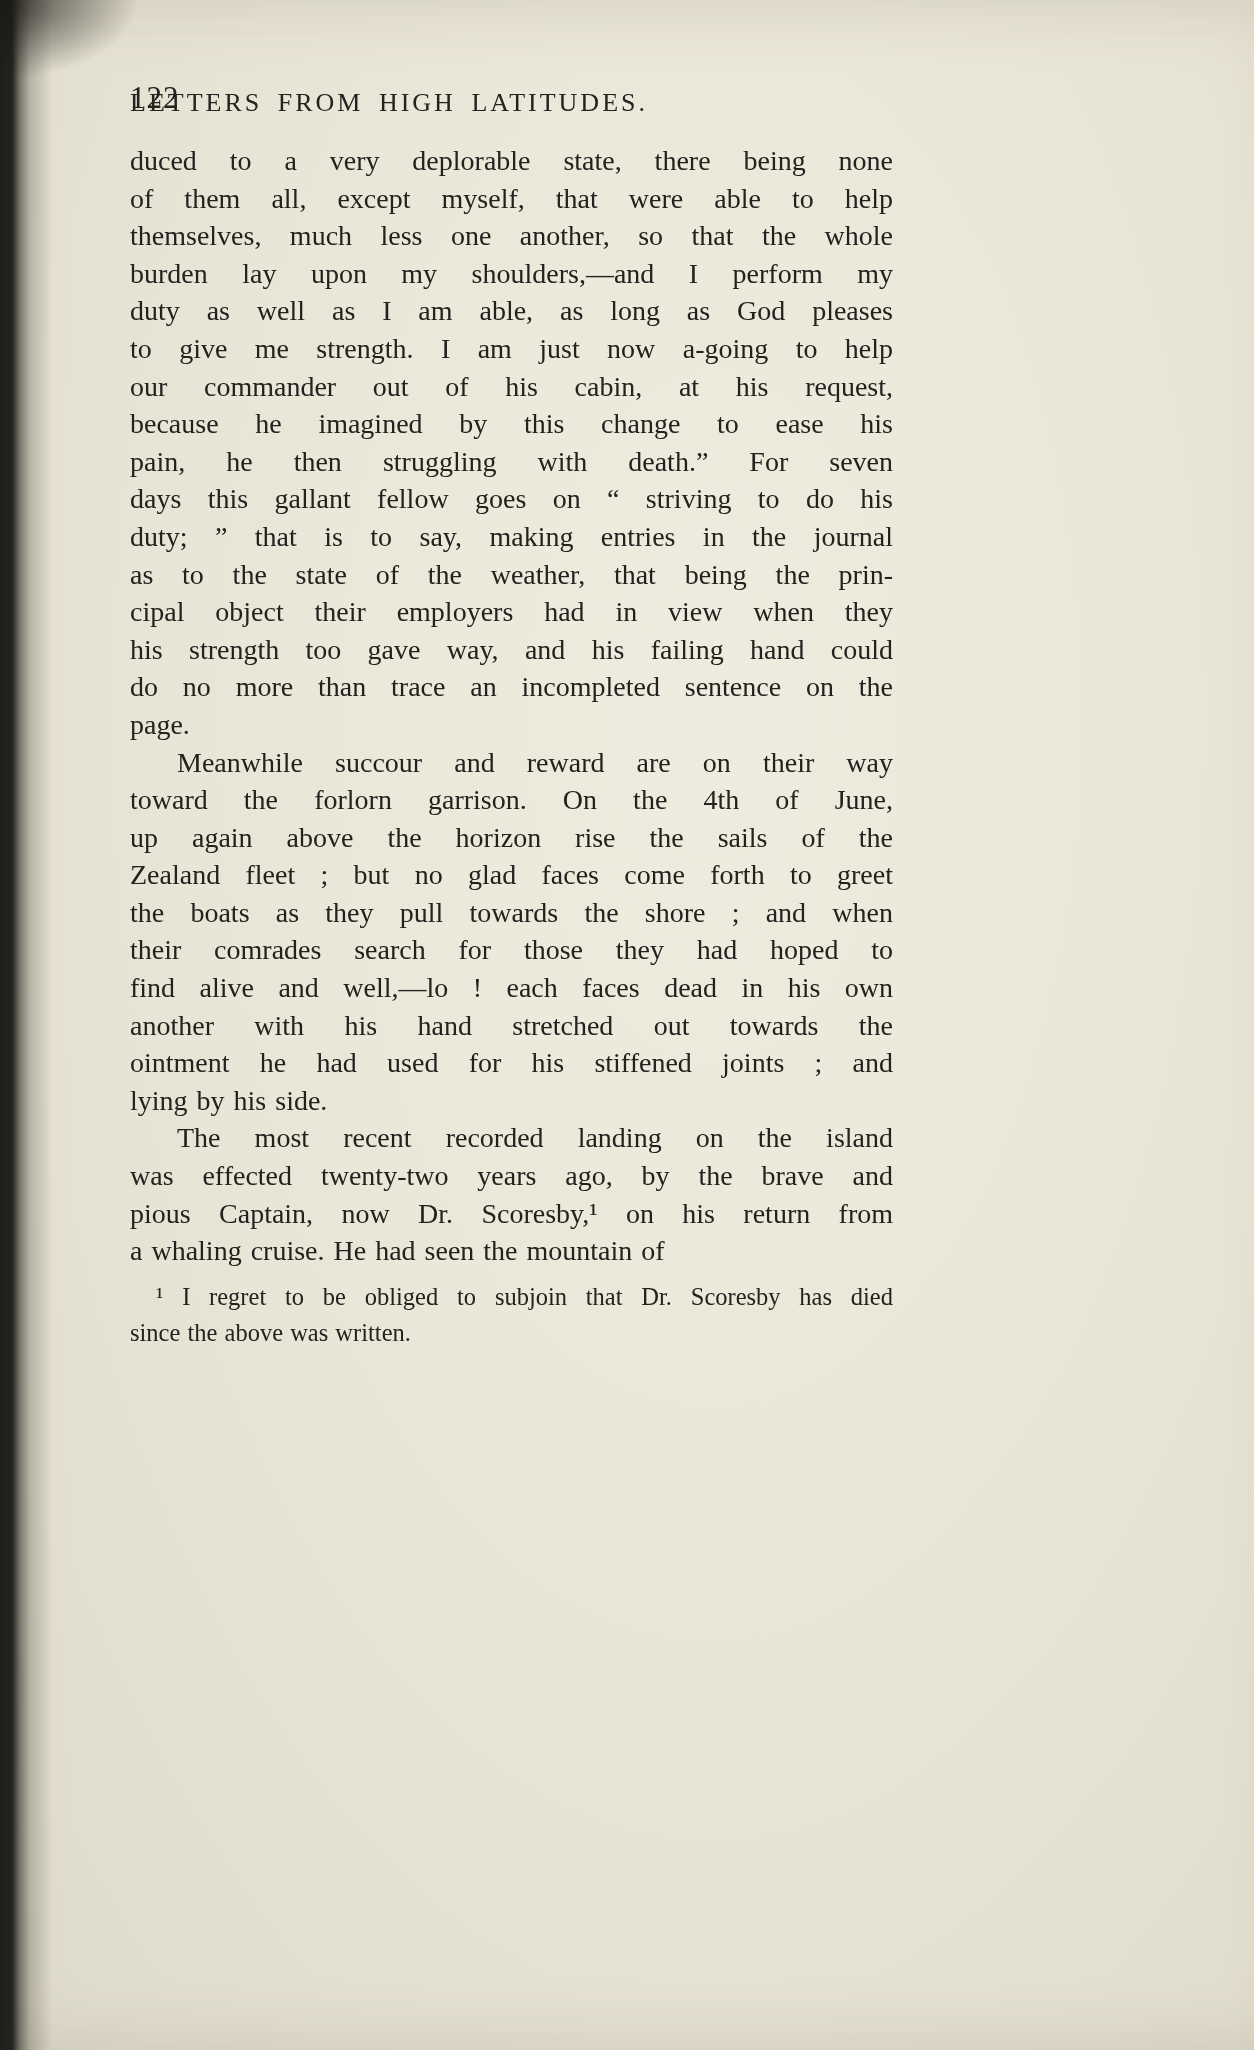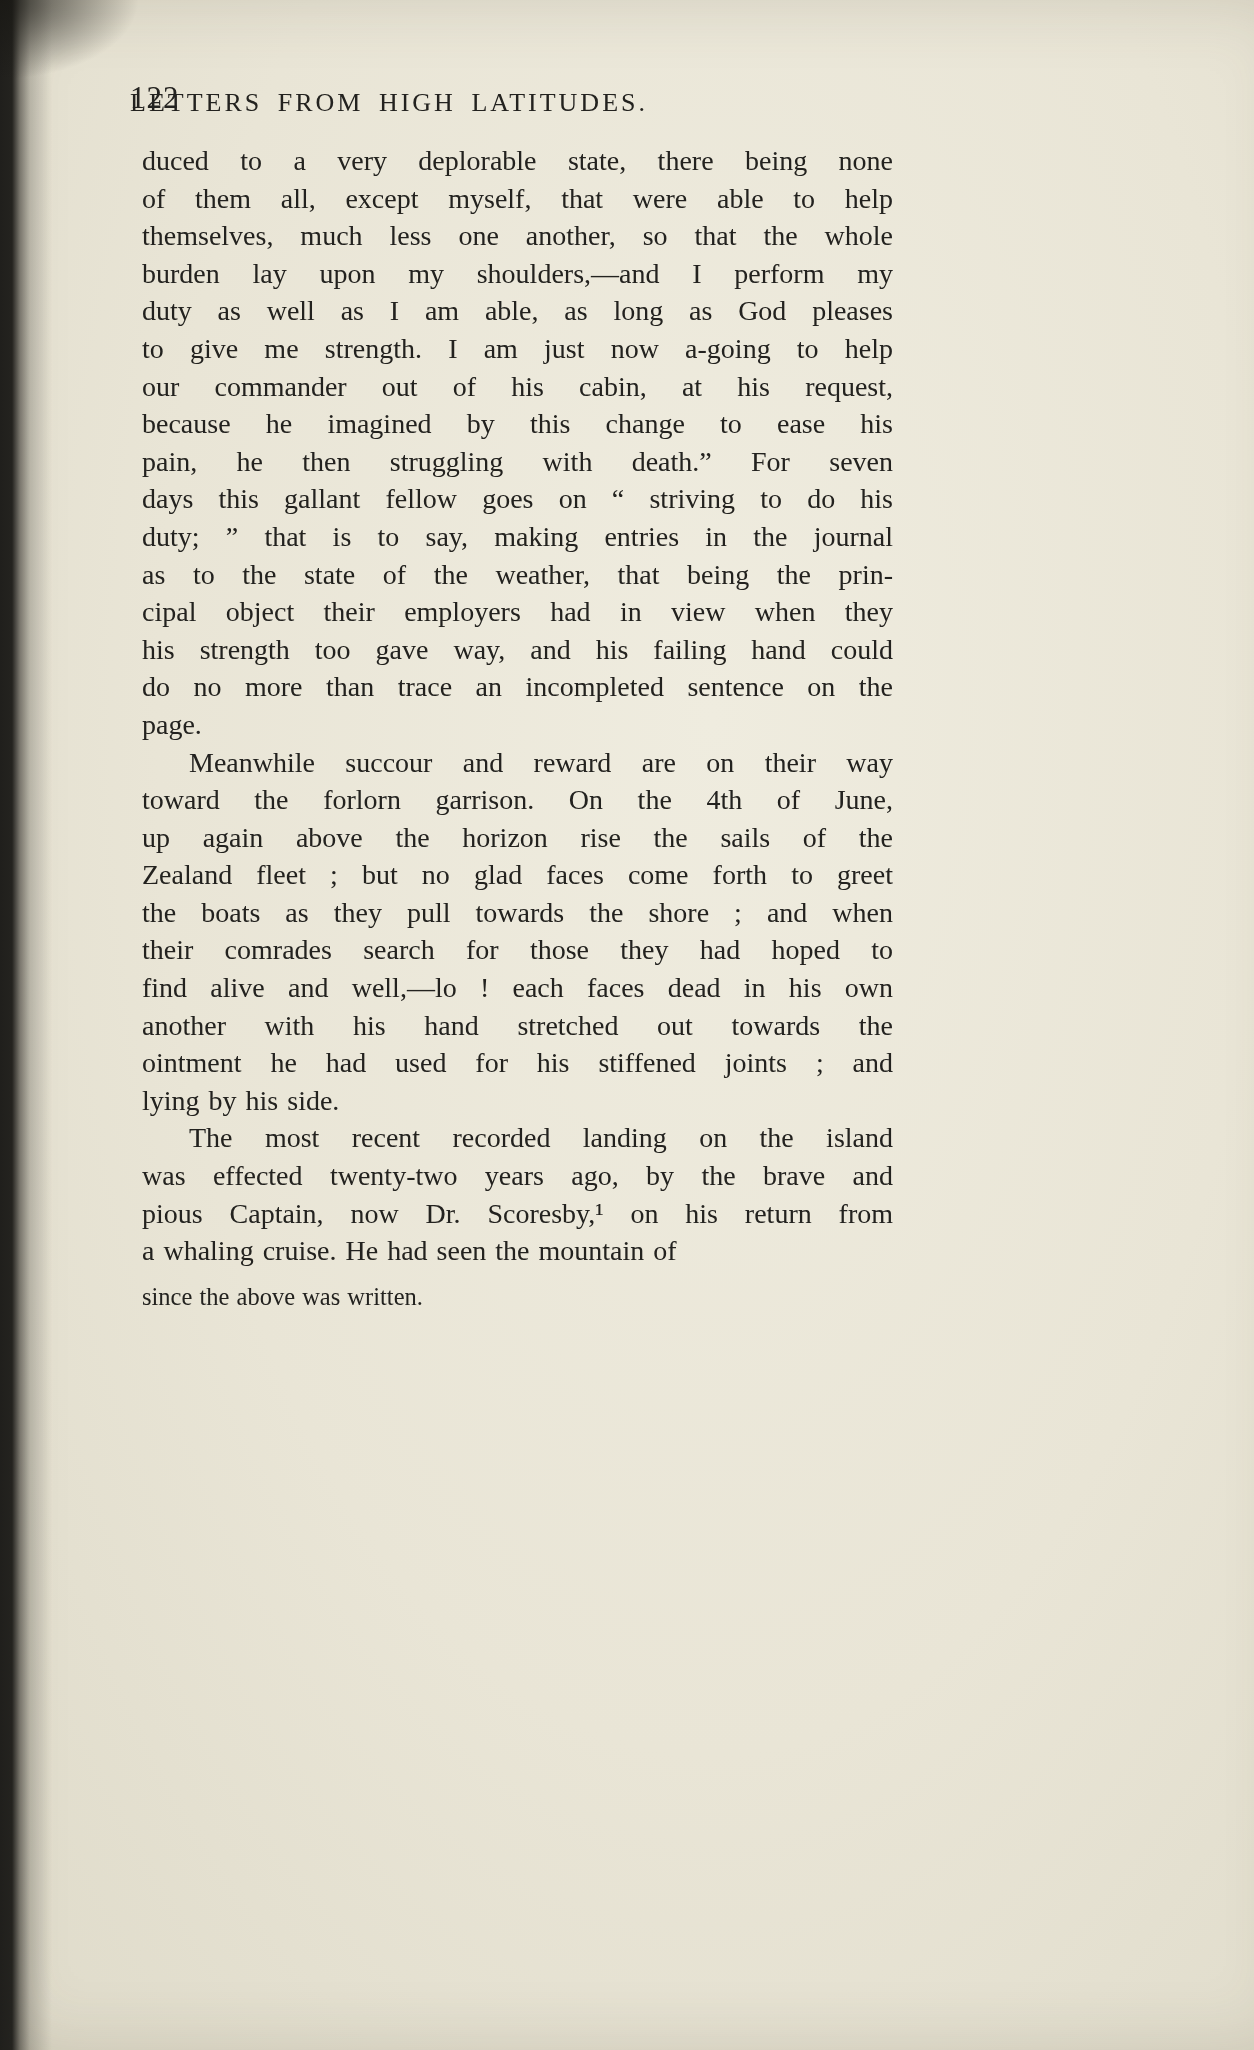--- a/index.html
+++ b/index.html
@@ -60,21 +60,20 @@
     top: 142px;
     width: 763px;
     font-size: 28px;
     line-height: 37.6px;
     word-spacing: 2px;
   }
   .line {
     text-align: justify;
     text-align-last: justify;
     white-space: normal;
-    margin-left: 12px;
   }
   .line.indent { text-indent: 47px; }
   .line.last { text-align-last: left; }
   .footnote {
     margin-top: 9px;
     font-size: 24.5px;
     line-height: 36px;
     word-spacing: 1px;
   }
   .footnote .line.indent { text-indent: 26px; }
@@ -122,16 +121,17 @@
         <div class="line">ointment he had used for his stiffened joints ; and</div>
         <div class="line last">lying by his side.</div>
       </div>
       <div class="paragraph">
         <div class="line indent">The most recent recorded landing on the island</div>
         <div class="line">was effected twenty-two years ago, by the brave and</div>
         <div class="line">pious Captain, now Dr. Scoresby,¹ on his return from</div>
         <div class="line last">a whaling cruise.  He had seen the mountain of</div>
       </div>
       <div class="footnote">
+        <div class="line indent">¹ I regret to be obliged to subjoin that Dr. Scoresby has died</div>
         <div class="line last">since the above was written.</div>
       </div>
   </div>
 </div>
 
 </body></html>

